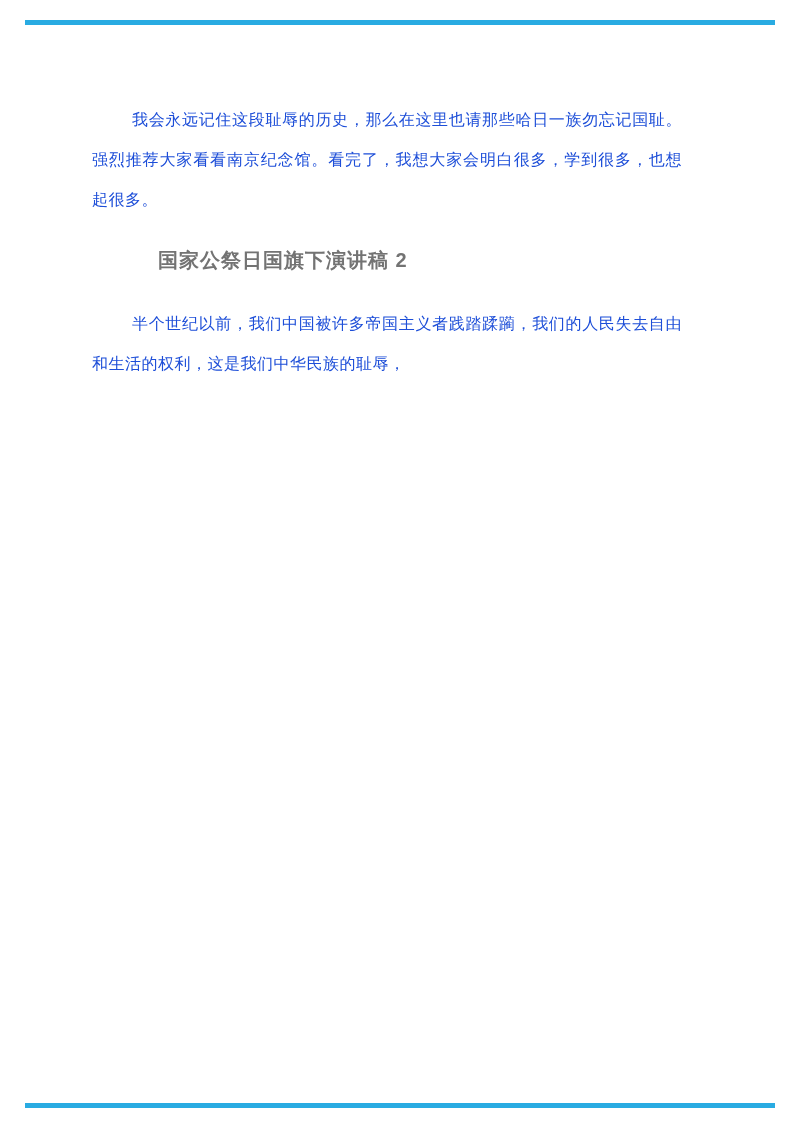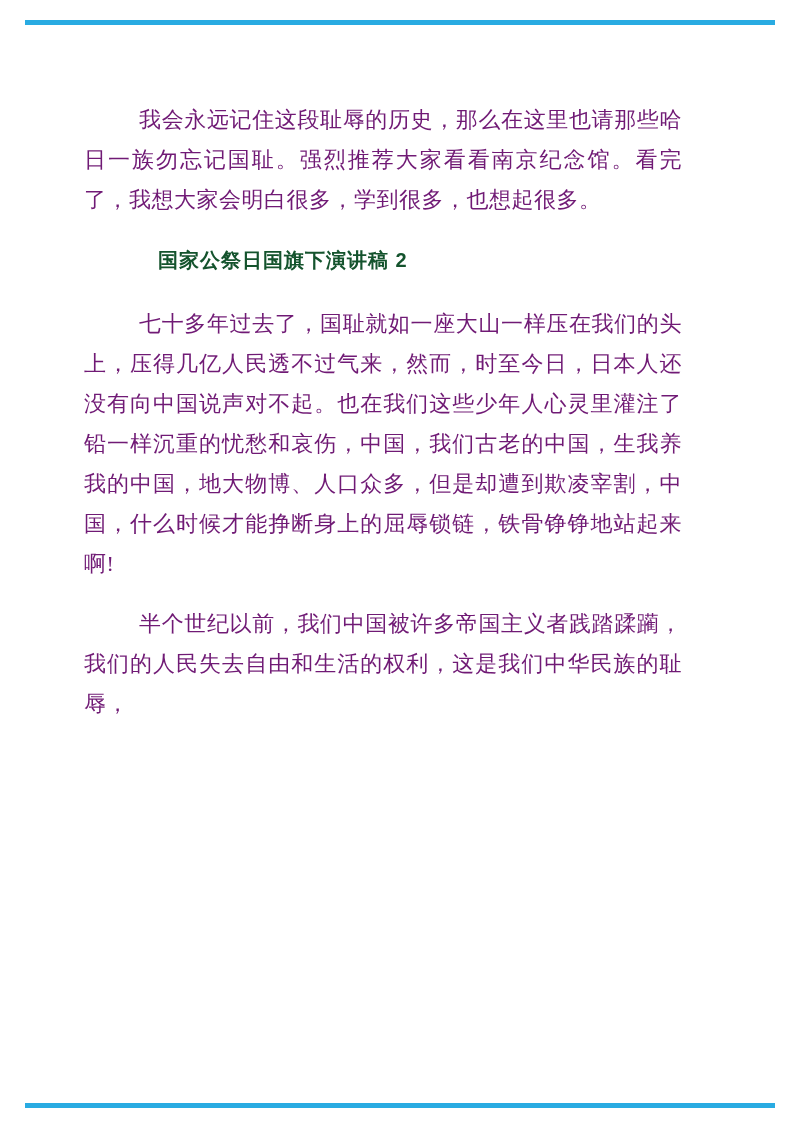--- a/index.html
+++ b/index.html
@@ -24,24 +24,24 @@
   .rule-top { top: 20px; }
   .rule-bottom { top: 1103px; }
 
   .doc-content {
     position: absolute;
     left: 80px;
     top: 100px;
     width: 602px;
   }
   p.body-para {
-    margin: 0 0 20px 4px;
-    font-size: 22px;
+    margin: 0 0 20px 12px;
+    font-size: 16px;
     line-height: 40px;
-    color: #701a75;
+    color: #1d4ed8;
     text-indent: 2.5em;
     text-align: justify;
     letter-spacing: 0.5px;
     word-break: break-all;
   }
   h2.section-heading {
     margin: 0 0 24px 0;
     padding-left: 78px;
     font-family: "Liberation Sans", "DejaVu Sans", sans-serif;
     font-size: 20px;
@@ -52,23 +52,22 @@
   }
 </style>
 </head>
 <body style="background: rgb(255, 255, 255);">
 
 <div class="rule rule-top" style="background: rgb(41, 171, 226);"></div>
 
 <div class="doc-content">
   <p class="body-para">我会永远记住这段耻辱的历史，那么在这里也请那些哈日一族勿忘记国耻。强烈推荐大家看看南京纪念馆。看完了，我想大家会明白很多，学到很多，也想起很多。</p>
 
-  <h2 class="section-heading" style="color: #14532d;">国家公祭日国旗下演讲稿 2</h2>
+  <h2 class="section-heading" style="color: #737373;">国家公祭日国旗下演讲稿 2</h2>
 
 
 
 
-  <p class="body-para">七十多年过去了，国耻就如一座大山一样压在我们的头上，压得几亿人民透不过气来，然而，时至今日，日本人还没有向中国说声对不起。也在我们这些少年人心灵里灌注了铅一样沉重的忧愁和哀伤，中国，我们古老的中国，生我养我的中国，地大物博、人口众多，但是却遭到欺凌宰割，中国，什么时候才能挣断身上的屈辱锁链，铁骨铮铮地站起来啊!</p>
 
   <p class="body-para">半个世纪以前，我们中国被许多帝国主义者践踏蹂躏，我们的人民失去自由和生活的权利，这是我们中华民族的耻辱，</p>
 </div>
 
 <div class="rule rule-bottom" style="background: rgb(41, 171, 226);"></div>
 
 </body></html>

